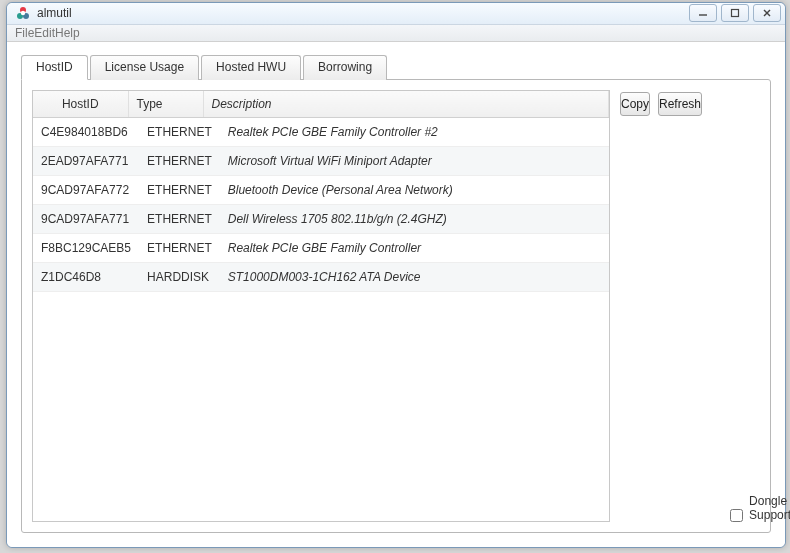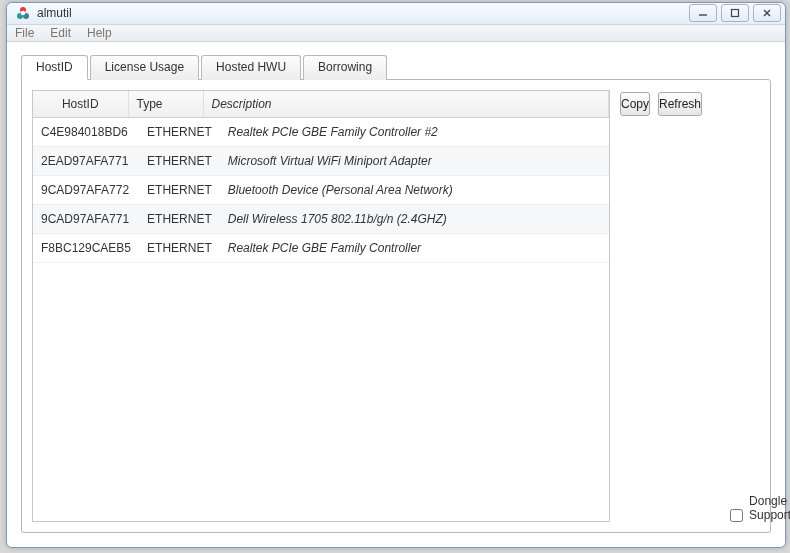--- a/index.html
+++ b/index.html
@@ -47,21 +47,20 @@
     display:flex; align-items:center; justify-content:center;
     color:#444; font-size:11px;
     cursor:pointer;
   }
   .menubar {
     height: 24px;
     background: linear-gradient(#f4f6f9,#e9ecef);
     border-bottom: 1px solid #d0d0d0;
     display:flex; align-items:center;
     padding: 0 8px;
-    gap: 16px;
     color: #777;
   }
   .menubar span { cursor: default; }
   .content {
     flex:1;
     position: relative;
     padding: 12px 14px 14px 14px;
     background:#fff;
     border-radius:6px;
   }
@@ -227,20 +226,25 @@
                 <tr>
                   <td class="col-hostid">9CAD97AFA771</td>
                   <td class="col-type">ETHERNET</td>
                   <td class="col-desc">Dell Wireless 1705 802.11b/g/n (2.4GHZ)</td>
                 </tr>
                 <tr>
                   <td class="col-hostid">F8BC129CAEB5</td>
                   <td class="col-type">ETHERNET</td>
                   <td class="col-desc">Realtek PCIe GBE Family Controller</td>
                 </tr>
+                <tr>
+                  <td class="col-hostid">Z1DC46D8</td>
+                  <td class="col-type">HARDDISK</td>
+                  <td class="col-desc">ST1000DM003-1CH162 ATA Device</td>
+                </tr>
               </tbody>
           </table>
         </div>
       </div>
 
       <div class="sidebuttons">
         <button class="btn">Copy</button>
         <button class="btn">Refresh</button>
         <label class="chkrow">
           <input type="checkbox" style="">

